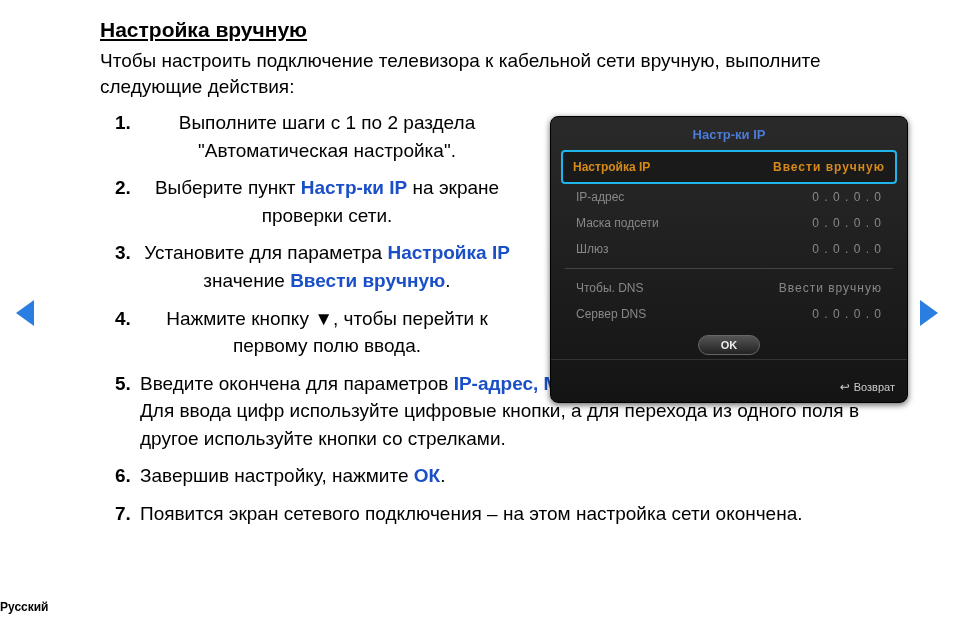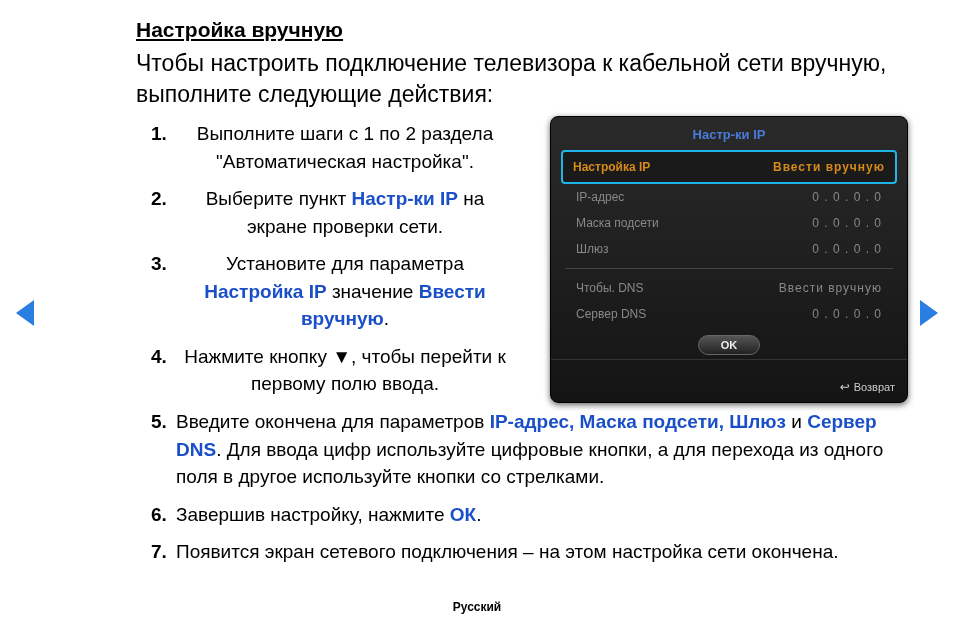--- a/index.html
+++ b/index.html
@@ -7,30 +7,29 @@
       font-family: Arial, Helvetica, sans-serif;
       background: #fff;
       width: 954px;
       height: 624px;
       position: relative;
       color: #000;
     }
     .content {
       padding: 18px 40px 0 100px;
       position: relative;
-      margin-left: 36px;
     }
     .title {
       font-size: 21px;
       font-weight: bold;
       text-decoration: underline;
       margin-bottom: 6px;
     }
     .intro {
-      font-size: 23px;
+      font-size: 19px;
       line-height: 1.35;
       margin-bottom: 10px;
     }
     .steps {
       list-style: decimal;
       padding-left: 36px;
     }
     .steps li {
       font-size: 19px;
       line-height: 1.45;
@@ -39,21 +38,20 @@
     }
     .hl { color: #1a4fc7; font-weight: bold; }
     .steps li::marker { font-weight: bold; }
     .steps-wide { padding-right: 0; }
     .steps-narrow li { padding-right: 400px; text-align: center; }
     .footer-lang {
       position: absolute;
       bottom: 10px;
       left: 0;
       width: 100%;
-      text-align: center;
       font-size: 12px;
       font-weight: bold;
     }
     
     .nav-left, .nav-right {
       position: absolute;
       top: 300px;
       width: 0; height: 0;
       cursor: pointer;
     }

